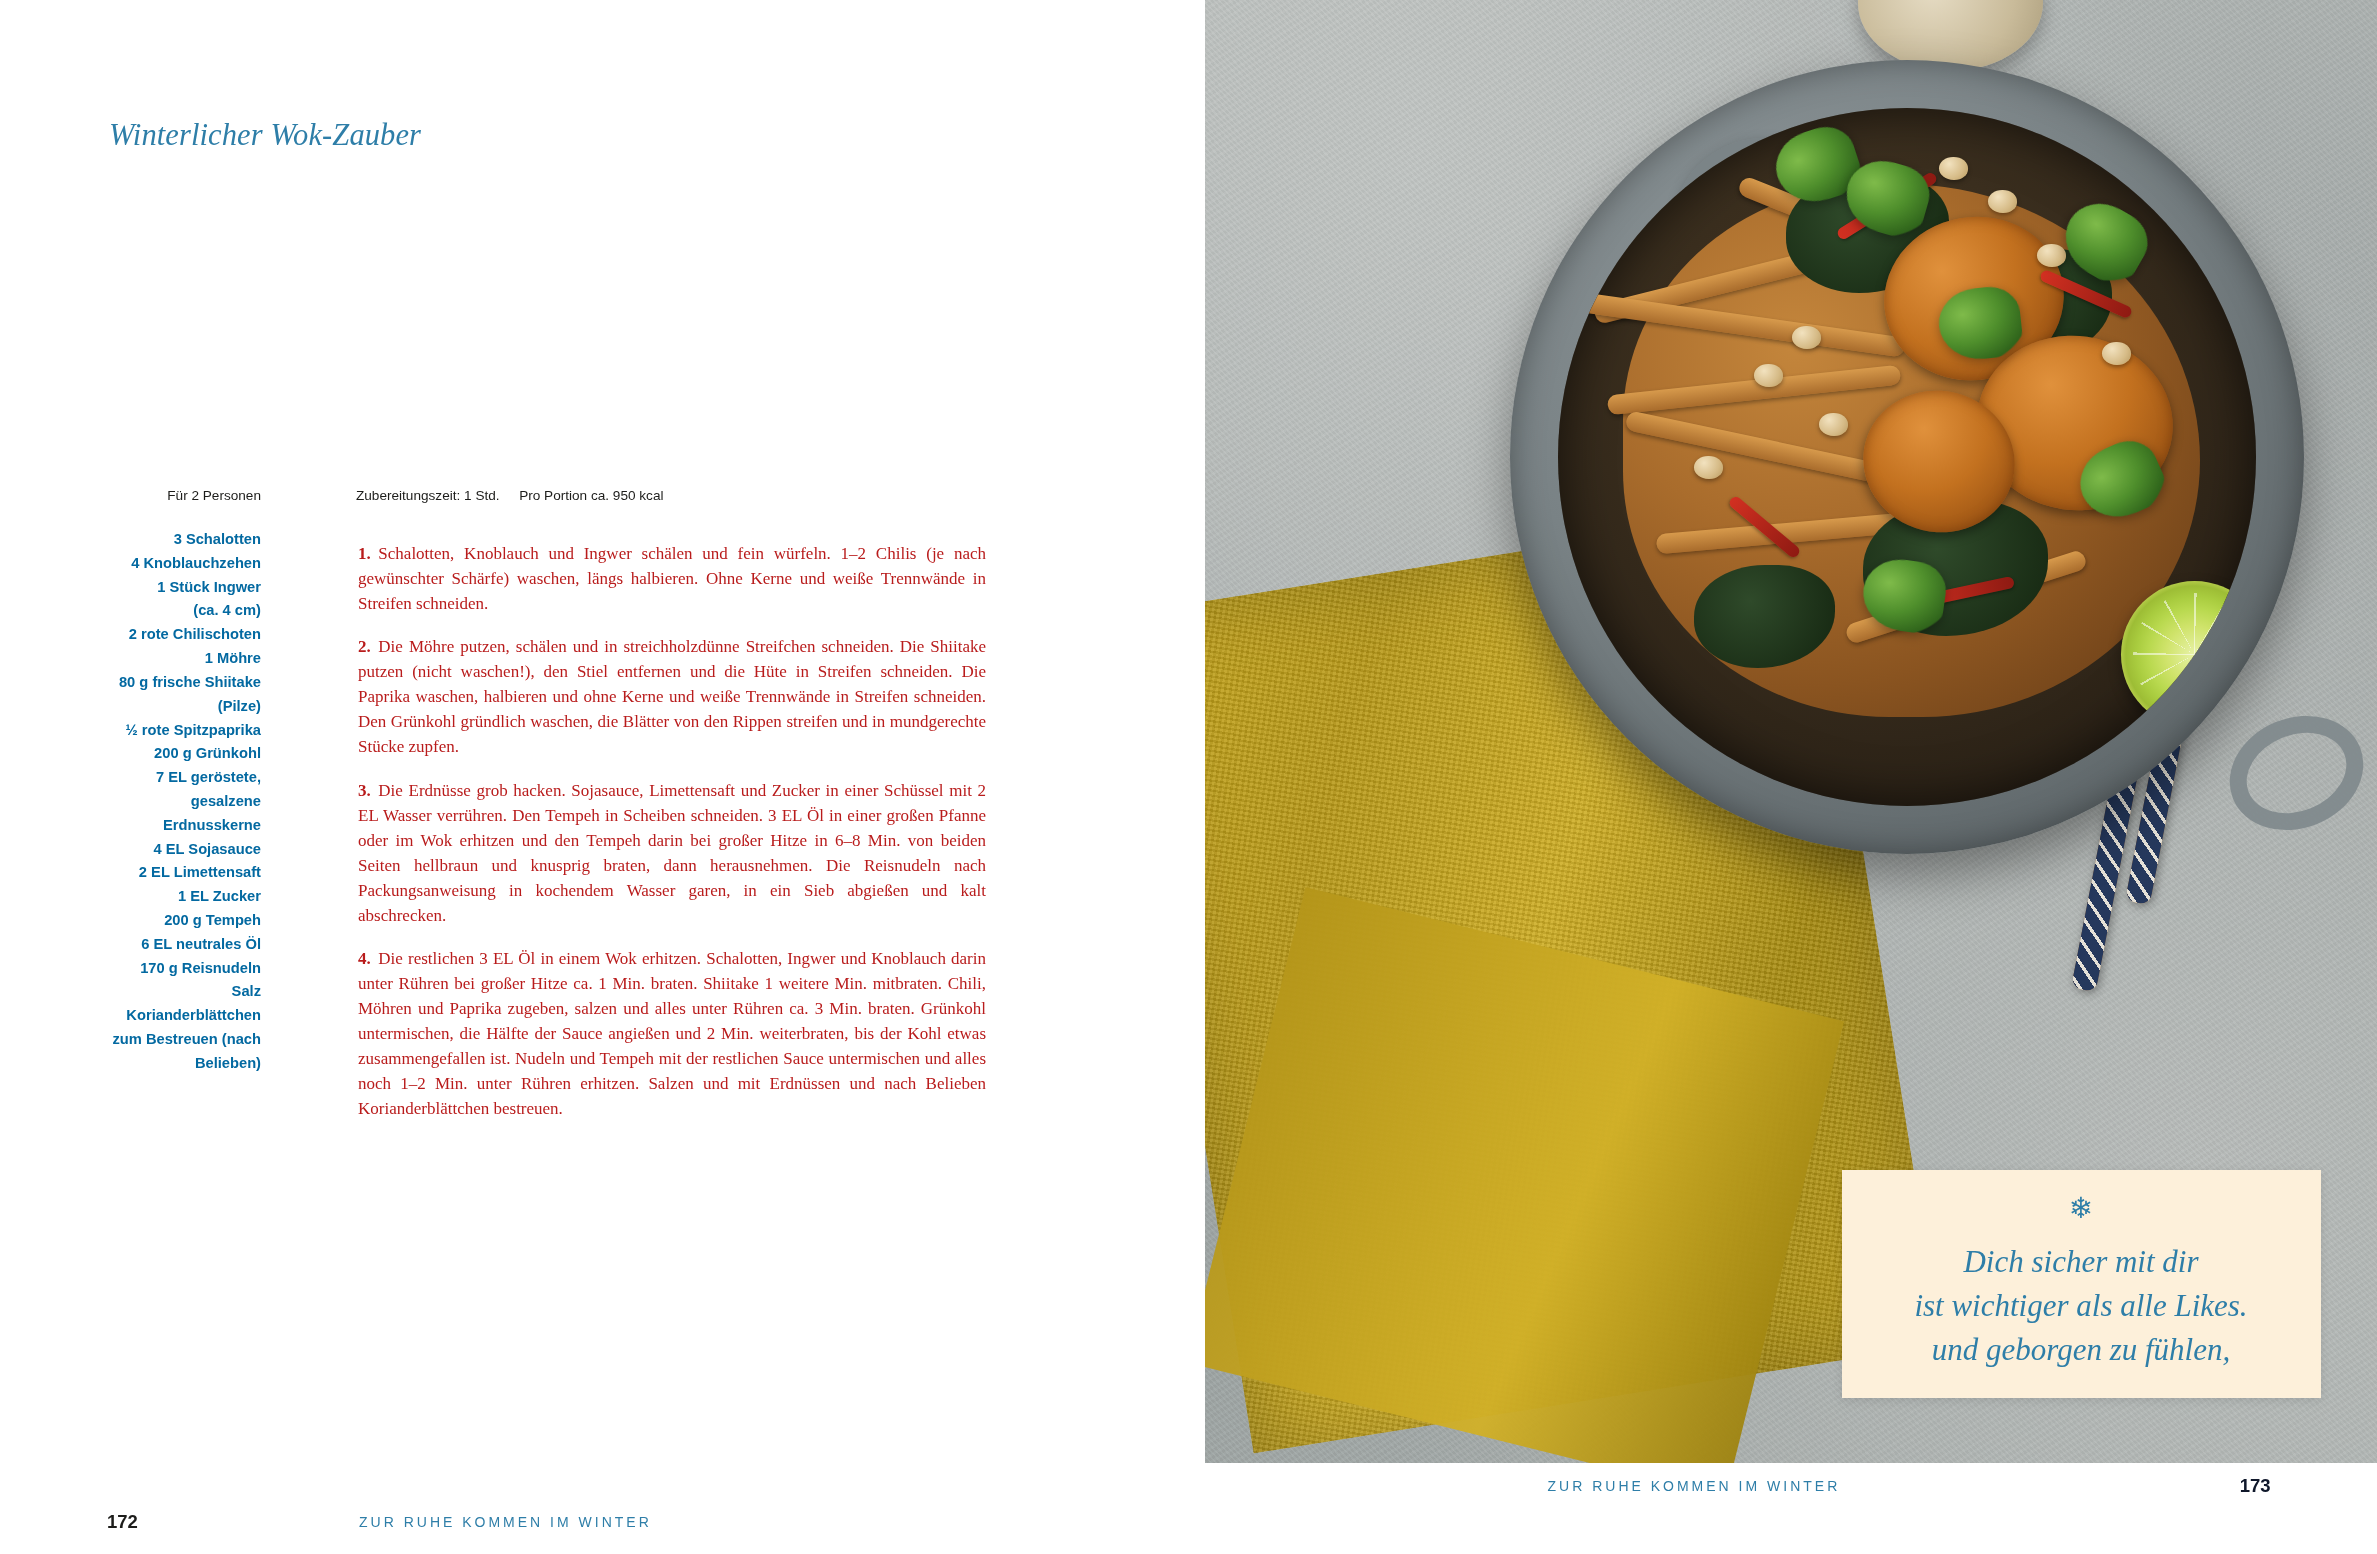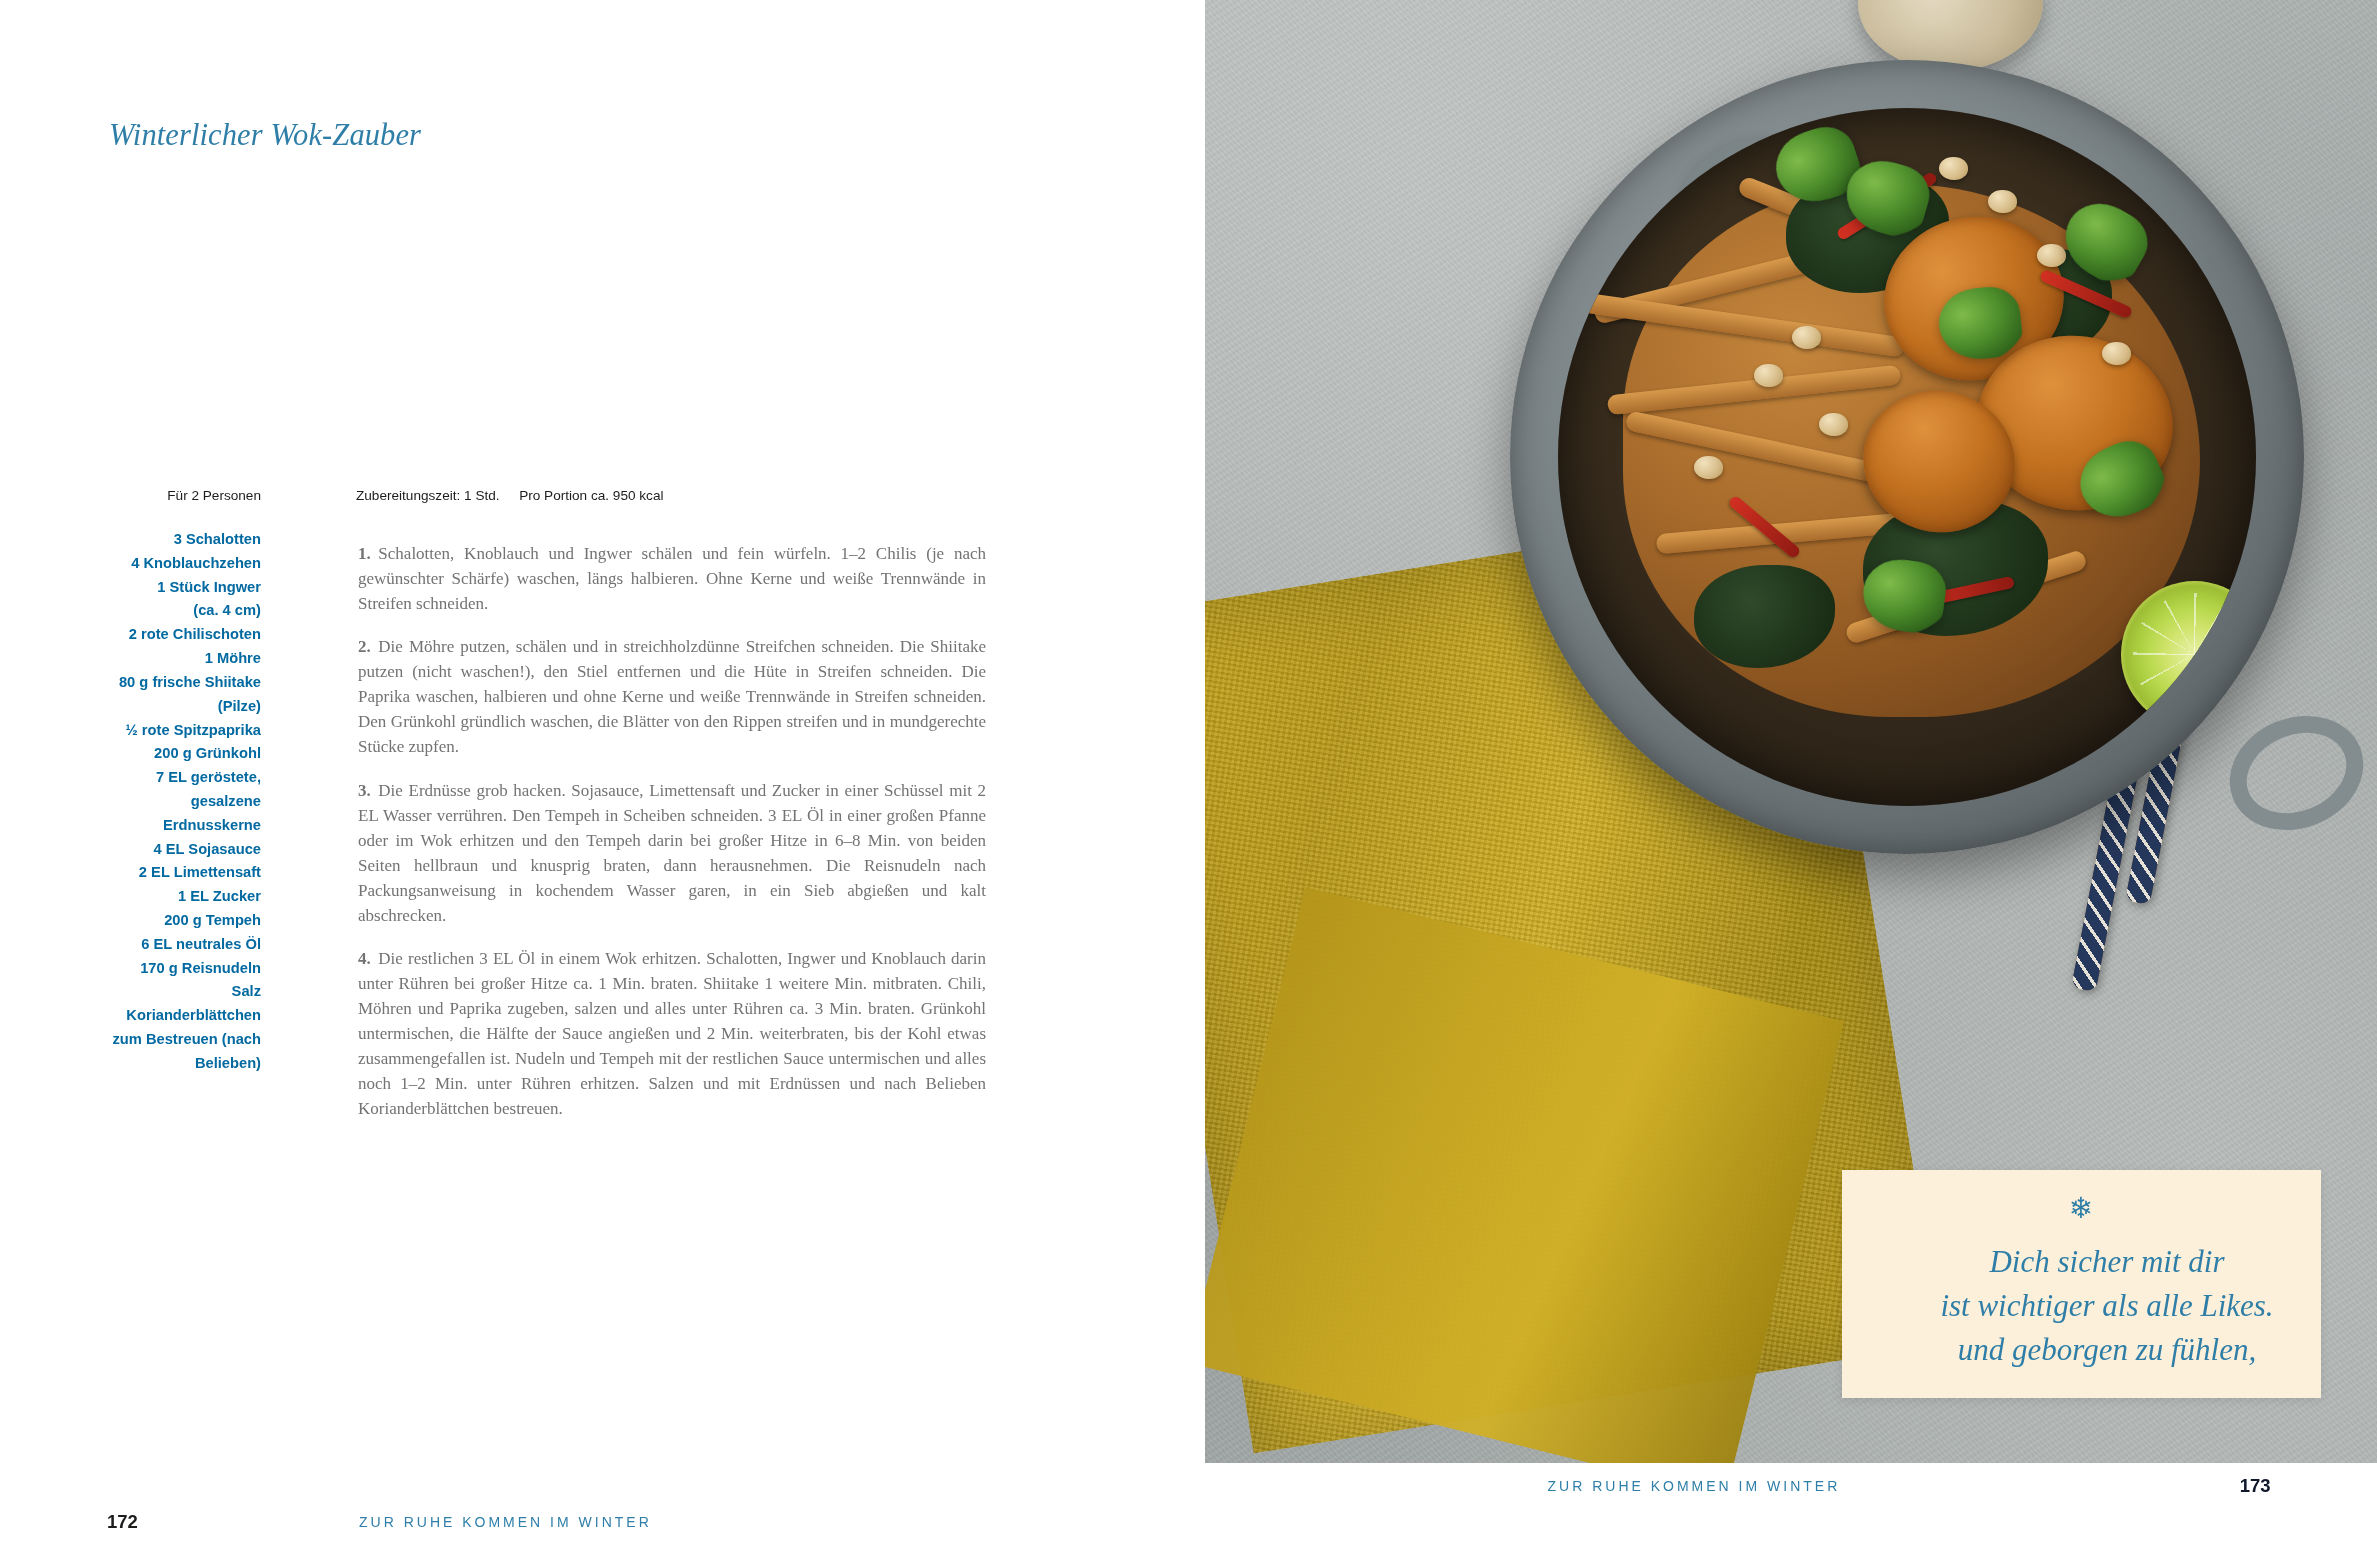--- a/index.html
+++ b/index.html
@@ -92,21 +92,21 @@
   .ingredients div { white-space: nowrap; }
 
   .steps {
     position: absolute;
     left: 358px;
     top: 489px;
     width: 628px;
     font-family: "Liberation Serif", serif;
     font-size: 17px;
     line-height: 1.47;
-    color: #737373;
+    color: #b91c1c;
     text-align: justify;
   }
   .step { margin-bottom: 18.5px; }
   .step .num { font-weight: bold; margin-right: 7.6px; }
 
   .footer-left {
     position: absolute;
     left: 0;
     bottom: 58px;
     width: 1189px;
@@ -384,21 +384,20 @@
     position: absolute;
     top: 70px;
     left: 0;
     width: 479px;
     text-align: center;
     font-family: "Liberation Serif", serif;
     font-style: italic;
     font-size: 31px;
     line-height: 1.42;
     color: #2e7ea8;
-    margin-left: 26px;
   }
   .quote-text span { display: block; }
 
   .footer-right {
     position: absolute;
     left: 0;
     bottom: 58px;
     width: 1189px;
     height: 22px;
   }

